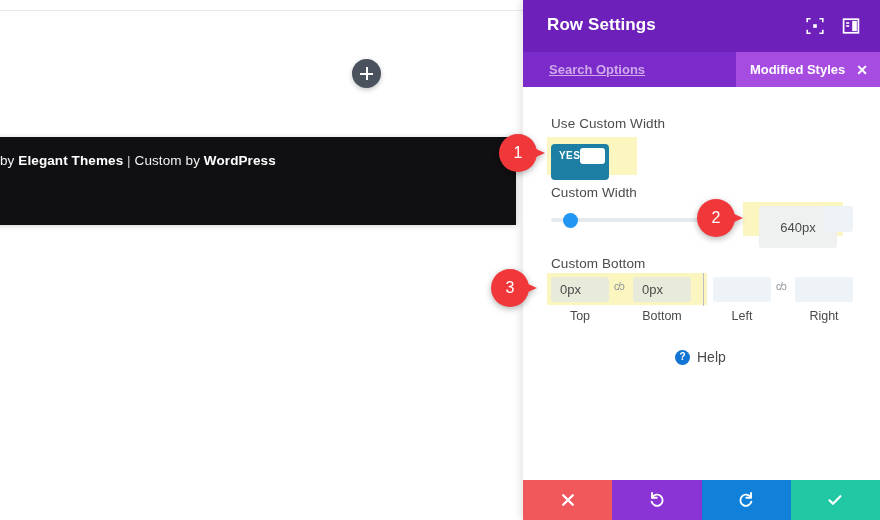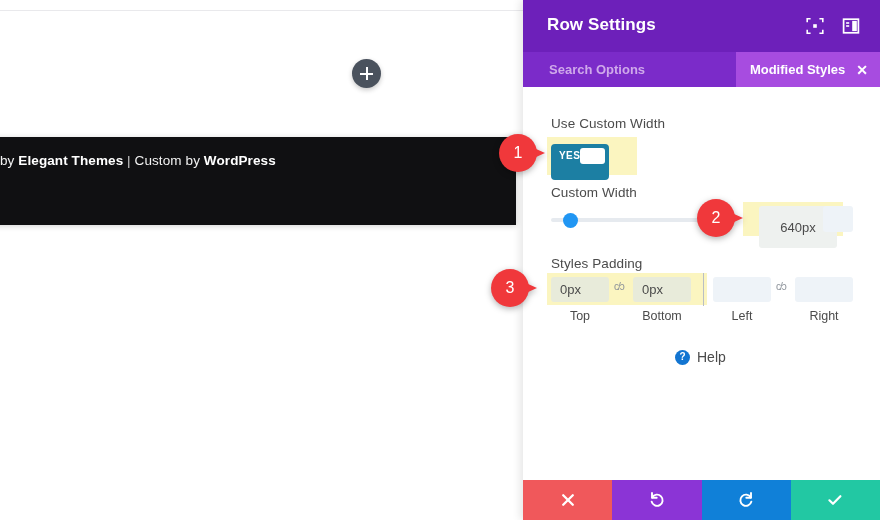--- a/index.html
+++ b/index.html
@@ -109,20 +109,21 @@
     left: 26px; top: 10px;
     background: transparent;
     border: none;
     outline: none;
     color: #cfa9ea;
     font-size: 13px;
     font-family: "Liberation Sans", sans-serif;
     font-weight: 700;
     width: 180px;
     padding: 0;
+    text-decoration: underline;
   }
   #search-options-input::placeholder { color: #cfa9ea; opacity: 1; }
   #modified-styles-pill {
     position: absolute;
     right: 0; top: 0;
     height: 35px;
     background: #a74ce0;
     display: flex;
     align-items: center;
     padding: 0 12px 0 14px;
@@ -431,21 +432,21 @@
       <span id="toggle-knob"></span>
     </div>
 
     <div class="field-label" id="label-custom-width">Custom Width</div>
     <div class="highlight" id="hl-width-input"></div>
     <div id="width-slider-track"></div>
     <div id="width-slider-handle"></div>
     <input id="width-value-field" type="text" value="640px" style="">
     <div id="width-unit-field"></div>
 
-    <div class="field-label" id="label-custom-padding">Styles Padding</div>
+    <div class="field-label" id="label-custom-padding">Custom Bottom</div>
     <div class="highlight" id="hl-padding"></div>
 
     <input class="pad-field" id="pad-top-field" type="text" value="0px" style="">
     <span class="link-glyph" id="link-glyph-vertical">c/ɔ</span>
     <input class="pad-field" id="pad-bottom-field" type="text" value="0px" style="">
 
     <div id="pad-divider"></div>
 
     <input class="pad-field" id="pad-left-field" type="text" value="" style="">
     <span class="link-glyph" id="link-glyph-horizontal">c/ɔ</span>

